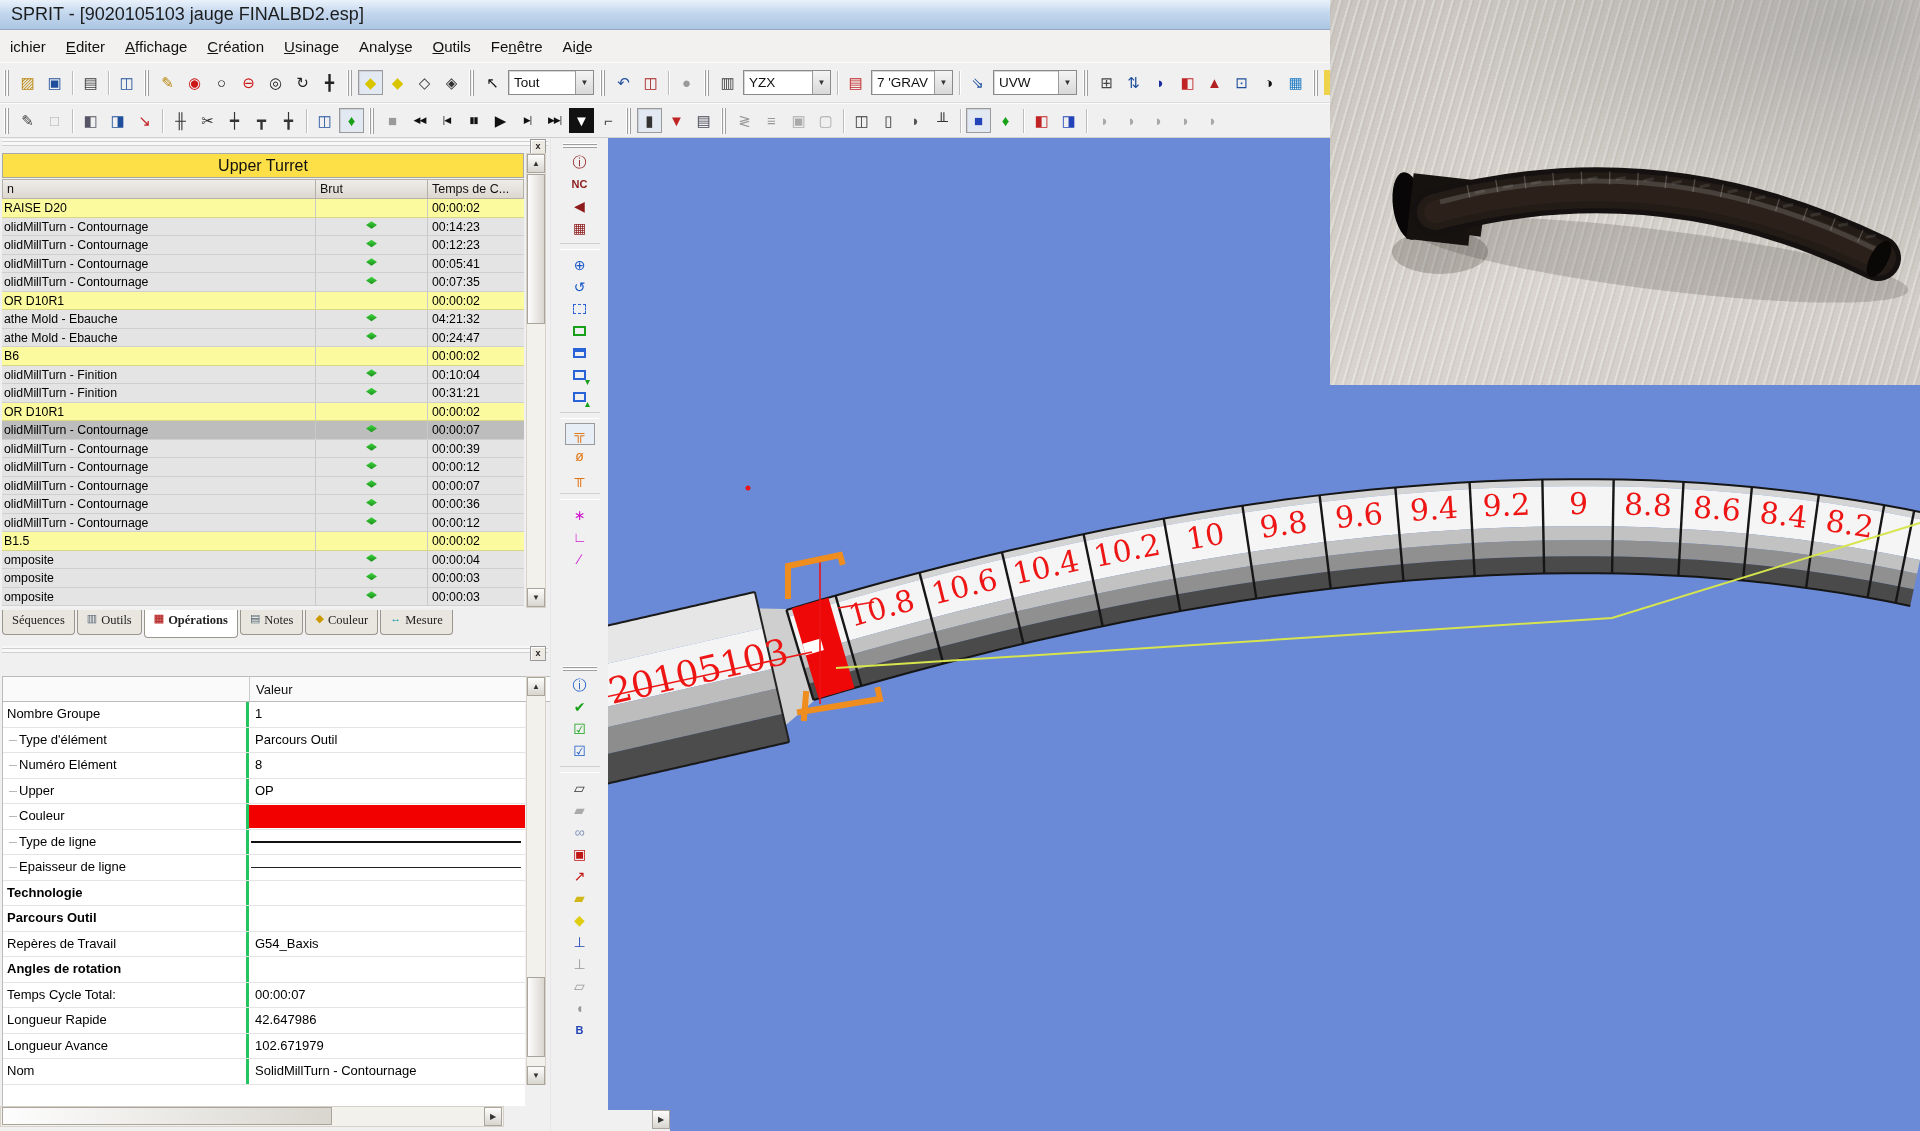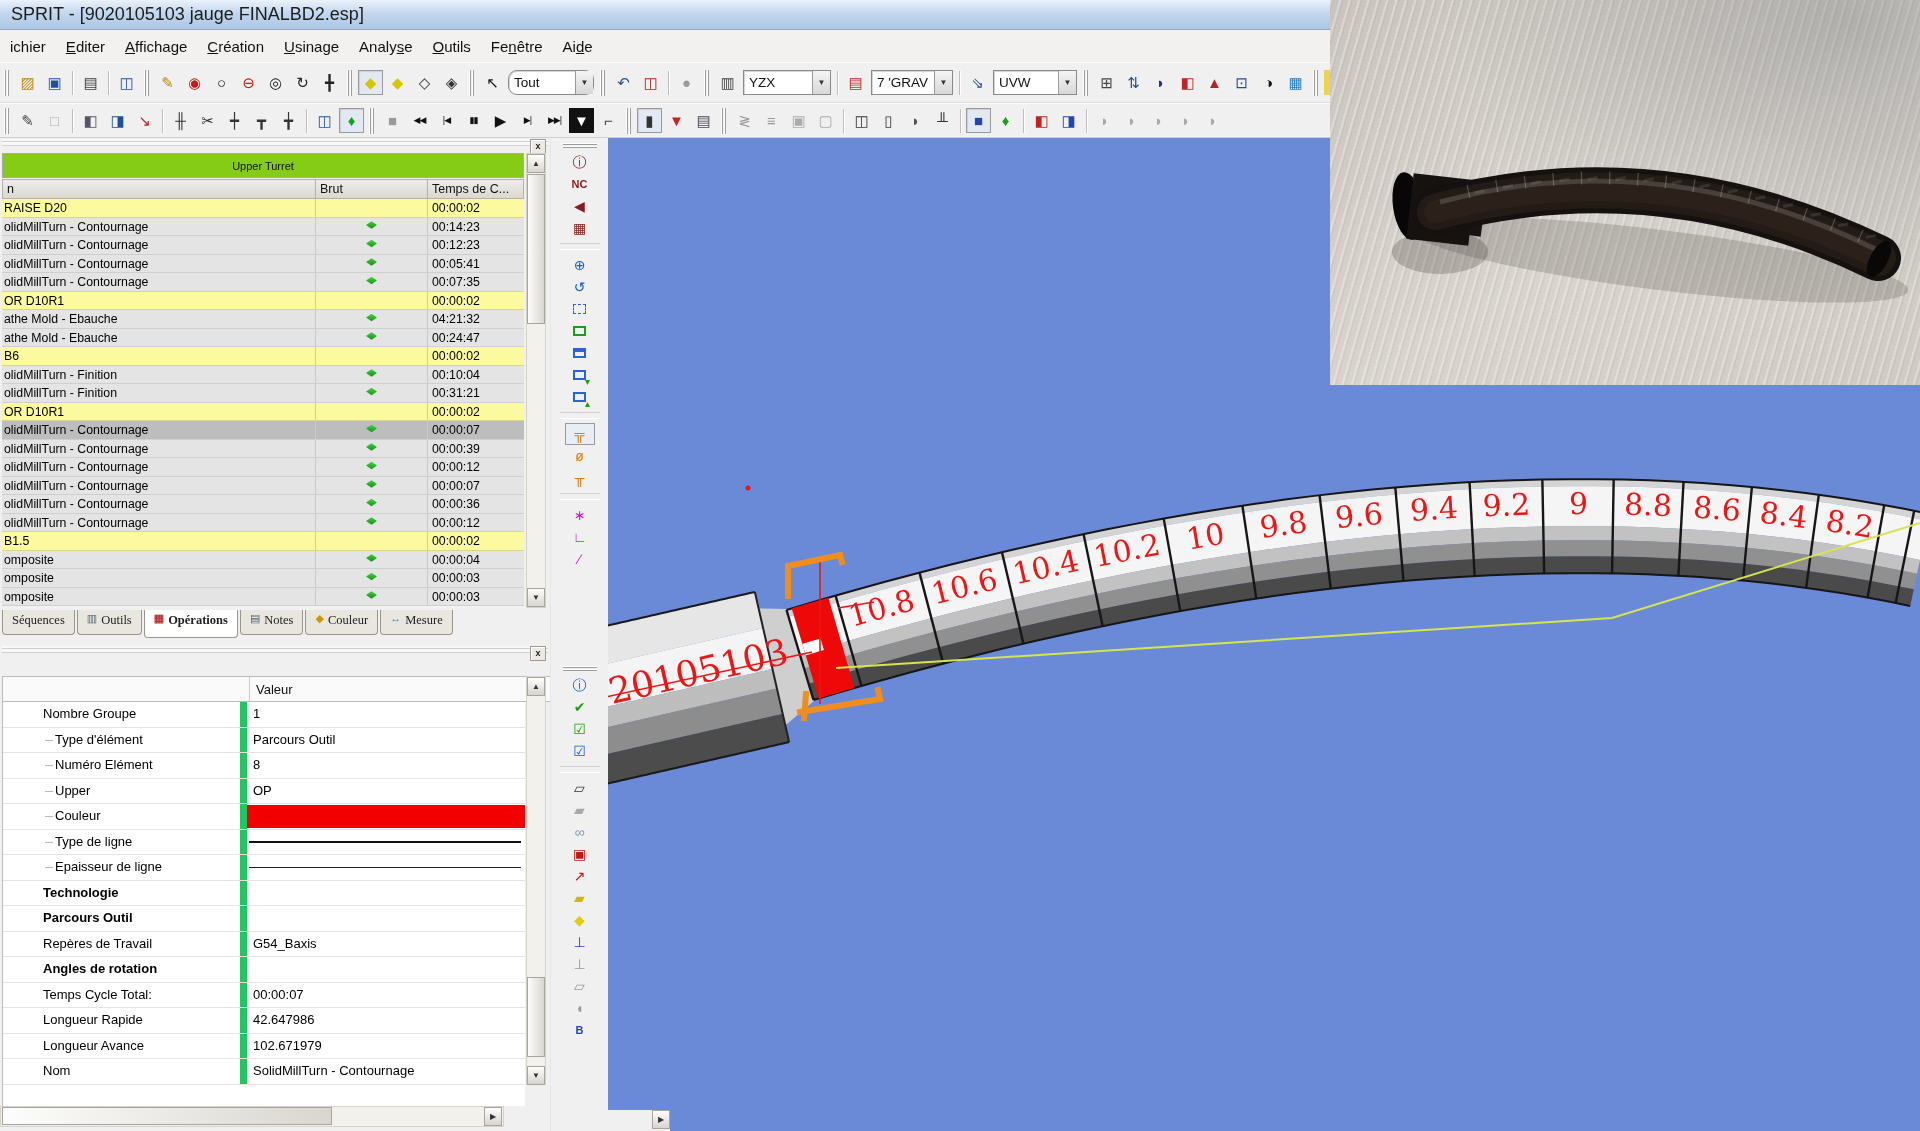--- a/index.html
+++ b/index.html
@@ -33,23 +33,23 @@
     display:flex;align-items:center;justify-content:center;font-size:8px;color:#333;}
   
   .panel{position:absolute;left:0;width:550px;background:#f0f0f0;box-sizing:border-box;}
   #ops-panel{top:138px;height:507px;}
   #prop-panel{top:645px;height:486px;}
   .grab{position:relative;height:14px;margin:1px 2px 0 2px;
     background:linear-gradient(#f8f8f8 0 2px,#d0d0d0 2px 3px,#f8f8f8 3px 6px,#d0d0d0 6px 7px,#f0f0f0 7px);}
   .closebox{position:absolute;right:2px;top:0;width:14px;height:13px;background:#ece9e2;
     border:1px solid #9a9a9a;box-shadow:1px 1px 0 #fff inset;display:flex;align-items:center;justify-content:center;
     font-size:9px;font-weight:bold;color:#222;line-height:1;}
-  .ut-title{position:absolute;left:2px;top:15px;width:522px;height:25px;background:#84cc16;
+  .ut-title{position:absolute;left:2px;top:15px;width:522px;height:25px;background:#fde047;
     border:1px solid #a8a8a8;box-sizing:border-box;display:flex;align-items:center;justify-content:center;
-    font-size:11px;color:#111;}
+    font-size:16px;color:#111;}
   .ops-header{position:absolute;left:2px;top:41px;width:522px;height:20px;display:flex;font-size:12.5px;}
   .ops-header>div{background:linear-gradient(#efede8,#dcd8d0);border:1px solid #b5b1a8;border-left:none;
     box-sizing:border-box;display:flex;align-items:center;padding:0 4px;color:#111;}
   .ops-header .h1{width:314px;border-left:1px solid #b5b1a8;}
   .ops-header .h2{width:112px;}
   .ops-header .h3{width:96px;}
   #ops-rows{position:absolute;left:2px;top:61px;width:522px;height:409px;overflow:hidden;background:#f2f2f2;}
   .op-row{display:flex;height:18.5px;line-height:18.5px;font-size:12.3px;color:#000;background:#e4e4e4;
     border-bottom:1px solid #cfcfcf;box-sizing:border-box;}
   .op-row.tool{background:#fbfa9e;border-bottom:1px solid #d9d687;}
@@ -72,22 +72,22 @@
     border-top:none;border-radius:0 0 4px 4px;margin-right:2px;color:#222;height:17px;font-family:Liberation Serif, serif;}
   .tab.active{background:#fff;font-weight:bold;height:20px;}
   .tab .ticon{font-size:11px;line-height:1;}
   
   .prop-header{position:absolute;left:2px;top:31px;width:571px;height:26px;display:flex;
     font-size:13px;background:#fafafa;border:1px solid #bbb;box-sizing:border-box;}
   .prop-header .ph1{width:246px;border-right:1px solid #ccc;}
   .prop-header .ph2{flex:1;display:flex;align-items:center;padding-left:6px;color:#111;}
   #prop-rows{position:absolute;left:2px;top:57px;width:522px;height:404px;overflow:hidden;background:#fff;border-left:1px solid #bbb;}
   .pr-row{display:flex;height:24.5px;line-height:24.5px;border-bottom:1px solid #e4e4e4;font-size:13px;color:#000;}
-  .pr-row .pl{width:208px;border-right:7px solid #22c55e;box-sizing:border-box;padding-left:4px;
-    white-space:nowrap;overflow:hidden;margin-left:36px;}
+  .pr-row .pl{width:246px;border-right:3px solid #22c55e;box-sizing:border-box;padding-left:4px;
+    white-space:nowrap;overflow:hidden;}
   .pr-row .pl.child{padding-left:16px;position:relative;}
   .pr-row .pl.child::before{content:"";position:absolute;left:6px;top:12px;width:8px;height:1px;background:#b8b8b8;}
   .pr-row .pl.bold{font-weight:bold;}
   .pr-row .pv{flex:1;padding-left:6px;position:relative;white-space:nowrap;overflow:hidden;}
   .swatch{position:absolute;left:0;top:1px;right:0;bottom:1px;background:#f20000;}
   .vline{position:absolute;left:2px;right:4px;top:11px;height:2px;background:#111;}
   .vthin{position:absolute;left:2px;right:4px;top:12px;height:1px;background:#222;}
   
   #vtoolbar{position:absolute;left:550px;top:138px;width:58px;height:993px;background:#f0f0f0;
     border-left:1px solid #e6e6e6;box-sizing:border-box;}
@@ -189,21 +189,21 @@
       <span class="tb-btn">
         <span class="gl" style="color: rgb(51, 51, 51);">◇</span>
       </span>
       <span class="tb-btn">
         <span class="gl" style="color: rgb(51, 51, 51);">◈</span>
       </span>
       <span class="tb-grip"></span>
       <span class="tb-btn">
         <span class="gl" style="color: rgb(17, 17, 17);">↖</span>
       </span>
-      <span class="dd" style="width: 86px; border-radius: 9px;">
+      <span class="dd" style="width: 86px;">
         <span class="dd-v">Tout</span>
         <span class="dd-a">▼</span>
       </span>
       <span class="tb-grip"></span>
       <span class="tb-btn">
         <span class="gl" style="color: rgb(31, 78, 156);">↶</span>
       </span>
       <span class="tb-btn">
         <span class="gl" style="color: rgb(168, 32, 32);">◫</span>
       </span>

